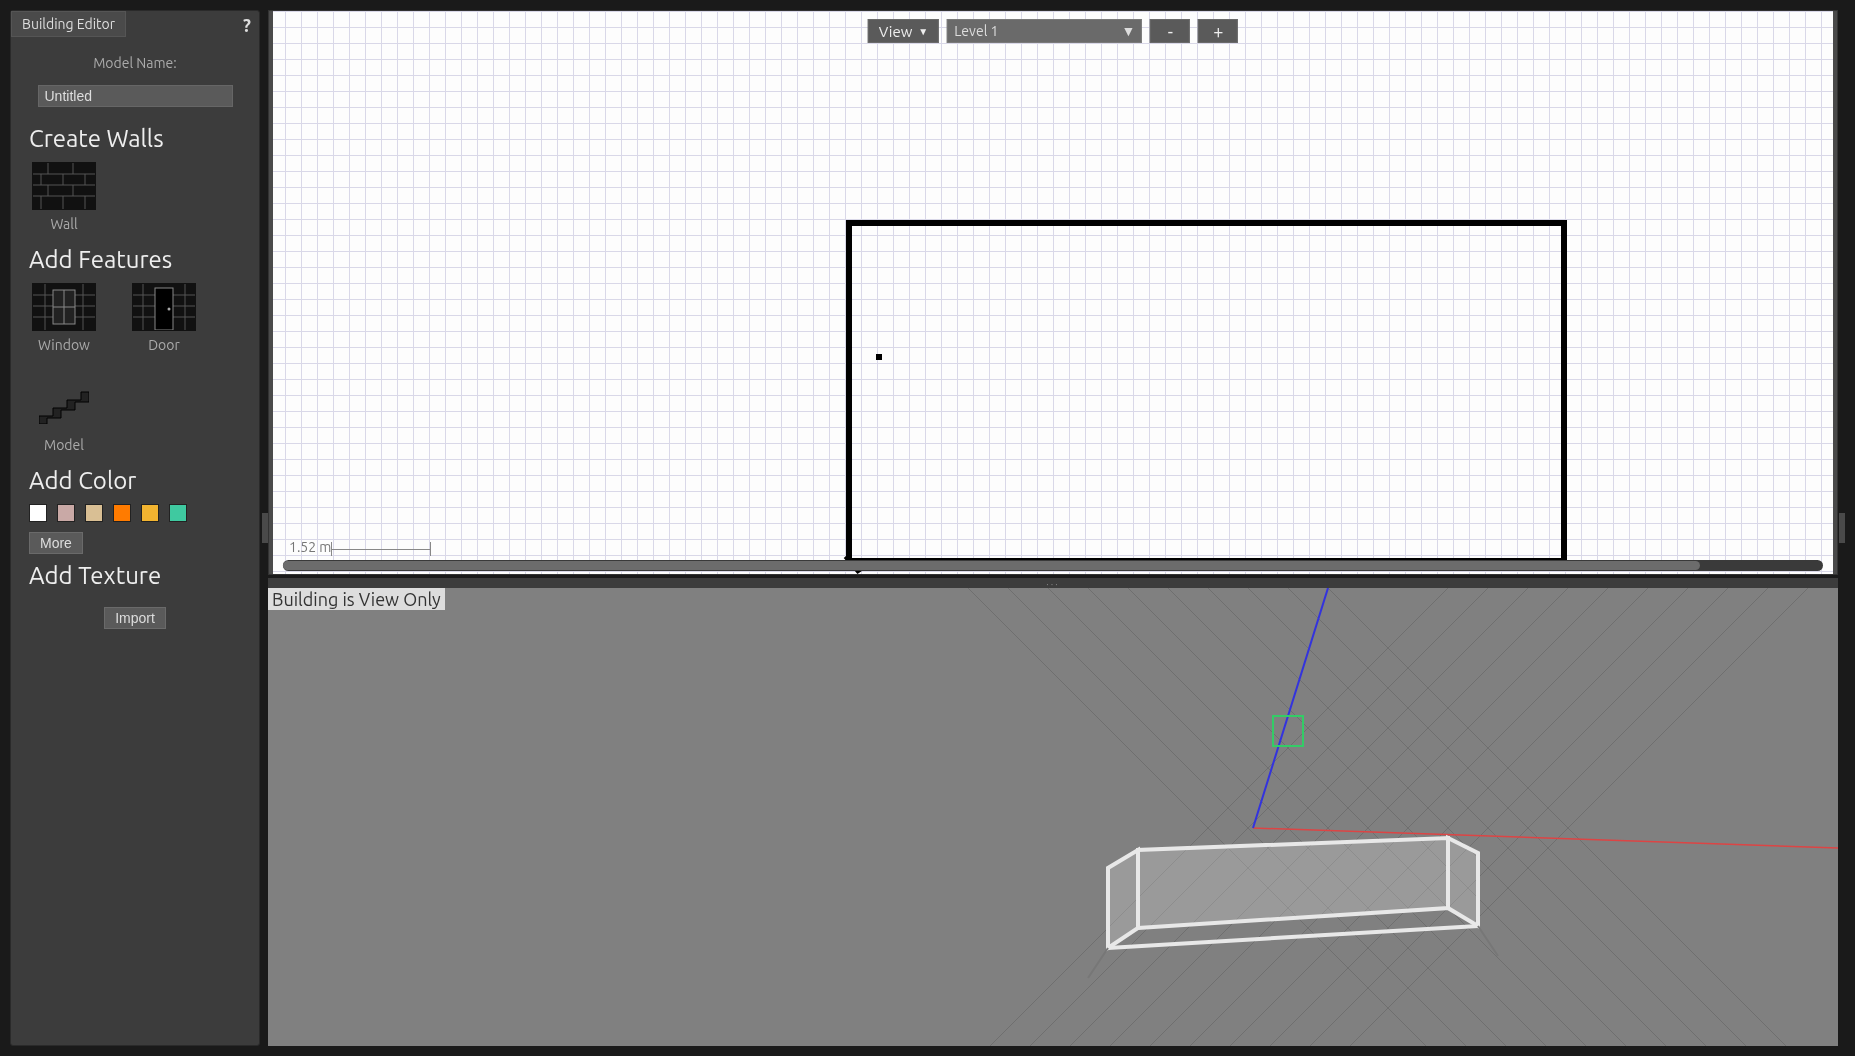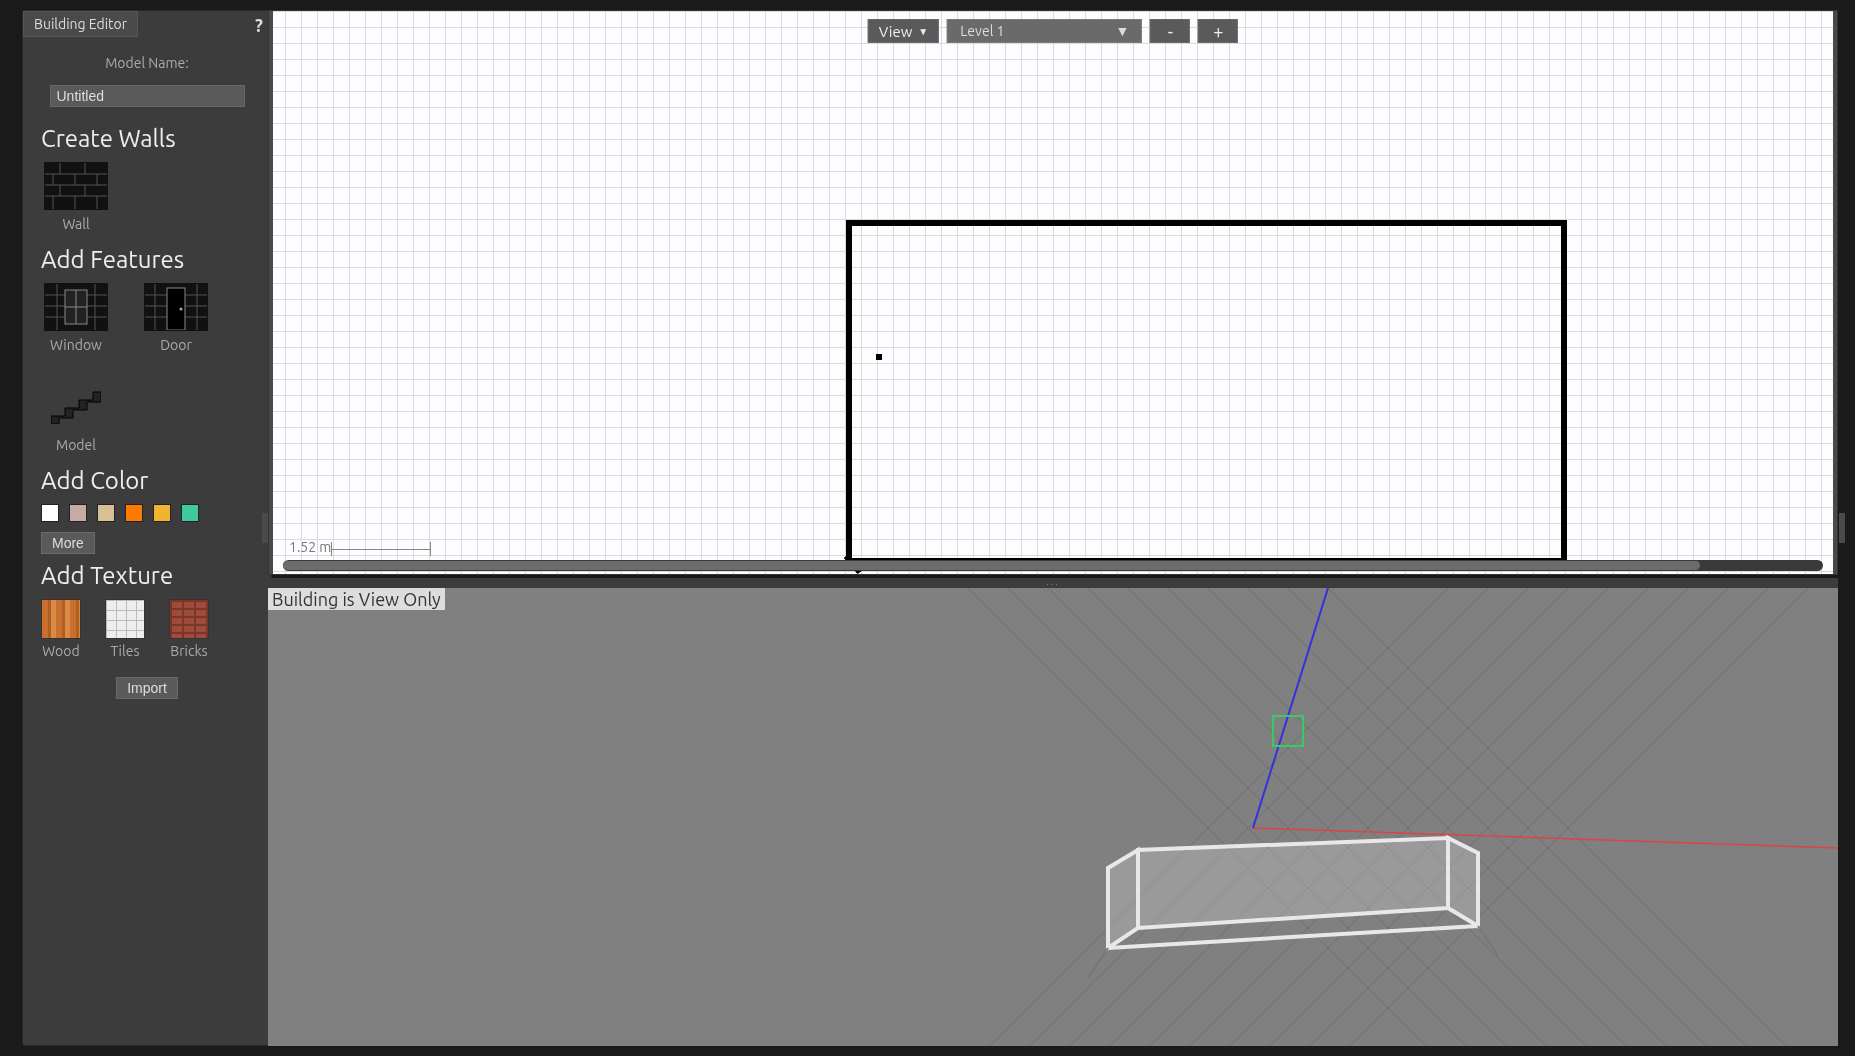--- a/index.html
+++ b/index.html
@@ -1,19 +1,19 @@
 <!DOCTYPE html>
 <html><head>
 <meta charset="utf-8">
 <style>
   * { box-sizing: border-box; margin: 0; padding: 0; }
   html, body { width: 1855px; height: 1056px; background: #1a1a1a; font-family: "Ubuntu", "Segoe UI", Arial, sans-serif; color: #ccc; overflow: hidden; }
   .app { width:1855px;height:1056px;background:#1a1a1a;position:relative; }
   
-  .sidebar { position:absolute; left:22px; top:10px; width:250px; height:1036px; background:#3c3c3c; border:1px solid #2a2a2a; border-radius:3px; }
+  .sidebar { position:absolute; left:10px; top:10px; width:250px; height:1036px; background:#3c3c3c; border:1px solid #2a2a2a; border-radius:3px; }
   .sidebar-tab { position:absolute;top:0;left:0;padding:4px 10px; background:#4a4a4a; border:1px solid #555; font-size:14px; color:#ddd; }
   .help-icon { position:absolute; top:4px; right:8px; font-size:18px; font-weight:bold; color:#ddd; cursor:pointer; }
   .sidebar-body { position:absolute; top:30px; left:0; right:0; bottom:0; padding:14px 18px; }
   .model-row { display:flex; align-items:center; gap:14px; margin-bottom:18px;flex-direction:column; }
   .model-label { font-size:14px; color:#aaa; }
   .model-input { flex:1; background:#5a5a5a; border:1px solid #666; color:#ddd; padding:2px 6px; font-size:14px; height:22px; }
   .section-title { font-size:24px; color:#eee; margin:6px 0 10px; font-weight:normal; }
   .palette { display:flex; flex-wrap:wrap; gap:30px; margin-bottom:14px; }
   .pal-item { display:flex; flex-direction:column; align-items:center; width:70px; cursor:pointer; }
   .pal-icon { width:64px; height:48px; background:#111; display:flex; align-items:center; justify-content:center; margin-bottom:6px; }
@@ -31,21 +31,21 @@
   .grid-2d { position:absolute; inset:0; background:
       repeating-linear-gradient(#d9d8e8 0 1px, transparent 1px 16px),
       repeating-linear-gradient(90deg,#d9d8e8 0 1px, transparent 1px 16px),
       #fdfdfd;
   }
   .dark-edge-l { position:absolute; left:0; top:0; width:4px; height:100%; background:#4a4a4a; }
   .dark-edge-r { position:absolute; right:0; top:0; width:4px; height:100%; background:#4a4a4a; }
   .toolbar-2d { position:absolute; top:8px; left:50%; transform:translateX(-50%); display:flex; gap:8px; align-items:center; }
   .tbtn { background:#5a5a5a; border:1px solid #6a6a6a; color:#eee; font-size:15px; padding:2px 10px; cursor:pointer; height:24px; display:flex; align-items:center; gap:6px; }
   .tbtn .caret { font-size:10px; }
-  .level-select { background:#6a6a6a; border:1px solid #7a7a7a; color:#ddd; font-size:14px; padding:2px 12px; height:24px; width:195px; display:flex; align-items:center; justify-content:space-between; cursor:pointer; }
+  .level-select { background:#6a6a6a; border:1px solid #7a7a7a; color:#ddd; font-size:14px; padding:2px 6px; height:24px; width:195px; display:flex; align-items:center; justify-content:space-between; cursor:pointer; }
   .sqbtn { width:40px; height:24px; background:#5a5a5a; border:1px solid #6a6a6a; color:#eee; font-size:18px; cursor:pointer; display:flex; align-items:center; justify-content:center; }
   .room-rect { position:absolute; border:6px solid #000; }
   .marker-dot { position:absolute; width:6px; height:6px; background:#000; }
   .scale-bar { position:absolute; left:20px; bottom:18px; display:flex; flex-direction:row; align-items:center; color:#777; font-size:14px; }
   .scale-rule { width:100px; height:14px; border-left:1px solid #888; border-right:1px solid #888; position:relative; margin-top:4px; }
   .scale-rule::after { content:""; position:absolute; top:50%; left:0; right:0; border-top:1px solid #888; }
   .hscroll { position:absolute; left:14px; right:14px; bottom:3px; height:11px; background:#3a3a3a; border-radius:6px; }
   .hscroll-thumb { position:absolute;top:1px; height:9px; background:#6c6c6c; border-radius:5px; }
   
   .splitter { position:absolute; left:268px; top:578px; width:1570px; height:10px; background:#3c3c3c; cursor:row-resize; display:flex; align-items:center; justify-content:center; color:#888; font-size:10px; letter-spacing:2px; }
@@ -154,34 +154,20 @@
         <div class="swatch" style="background:#d9bf94"></div>
         <div class="swatch" style="background:#ff7b00"></div>
         <div class="swatch" style="background:#f2b430"></div>
         <div class="swatch" style="background:#3fc9a0"></div>
       </div>
       <div class="more-row">
         <button class="more-btn">More</button>
       </div>
 
       <div class="section-title">Add Texture</div>
-      <div class="tex-row">
-        <div class="tex-item">
-          <div class="tex-icon" style="background:repeating-linear-gradient(90deg,#c9702f 0 6px,#b05f23 6px 9px,#d98a45 9px 14px)"></div>
-          <span class="pal-caption">Wood</span>
-        </div>
-        <div class="tex-item">
-          <div class="tex-icon" style="background:#eee;background-image:linear-gradient(#bbb 1px,transparent 1px),linear-gradient(90deg,#bbb 1px,transparent 1px);background-size:10px 10px"></div>
-          <span class="pal-caption">Tiles</span>
-        </div>
-        <div class="tex-item">
-          <div class="tex-icon" style="background:#9e4b3a;background-image:repeating-linear-gradient(#7a362a 0 2px,transparent 2px 8px),repeating-linear-gradient(90deg,#7a362a 0 2px,transparent 2px 12px)"></div>
-          <span class="pal-caption">Bricks</span>
-        </div>
-      </div>
       <div class="import-row">
         <button class="import-btn">Import</button>
       </div>
     </div>
   </div>
 
   <div class="resize-handle-l"></div>
 
   <div class="pane-2d">
     <div class="grid-2d"></div>

